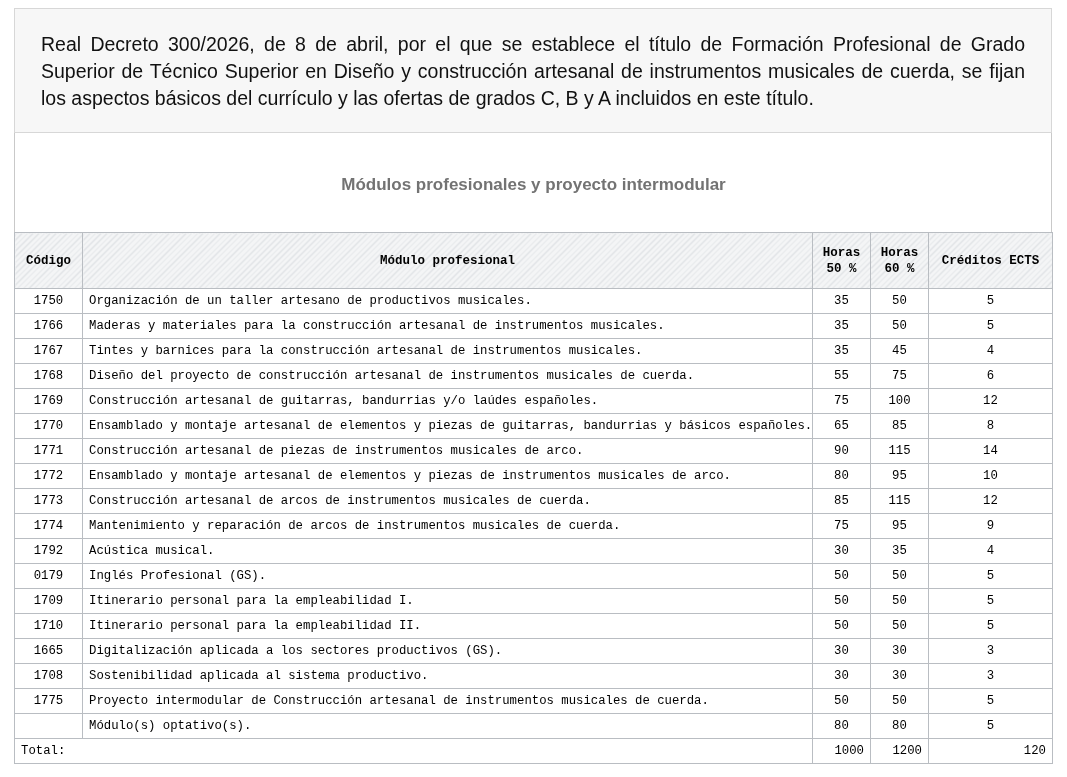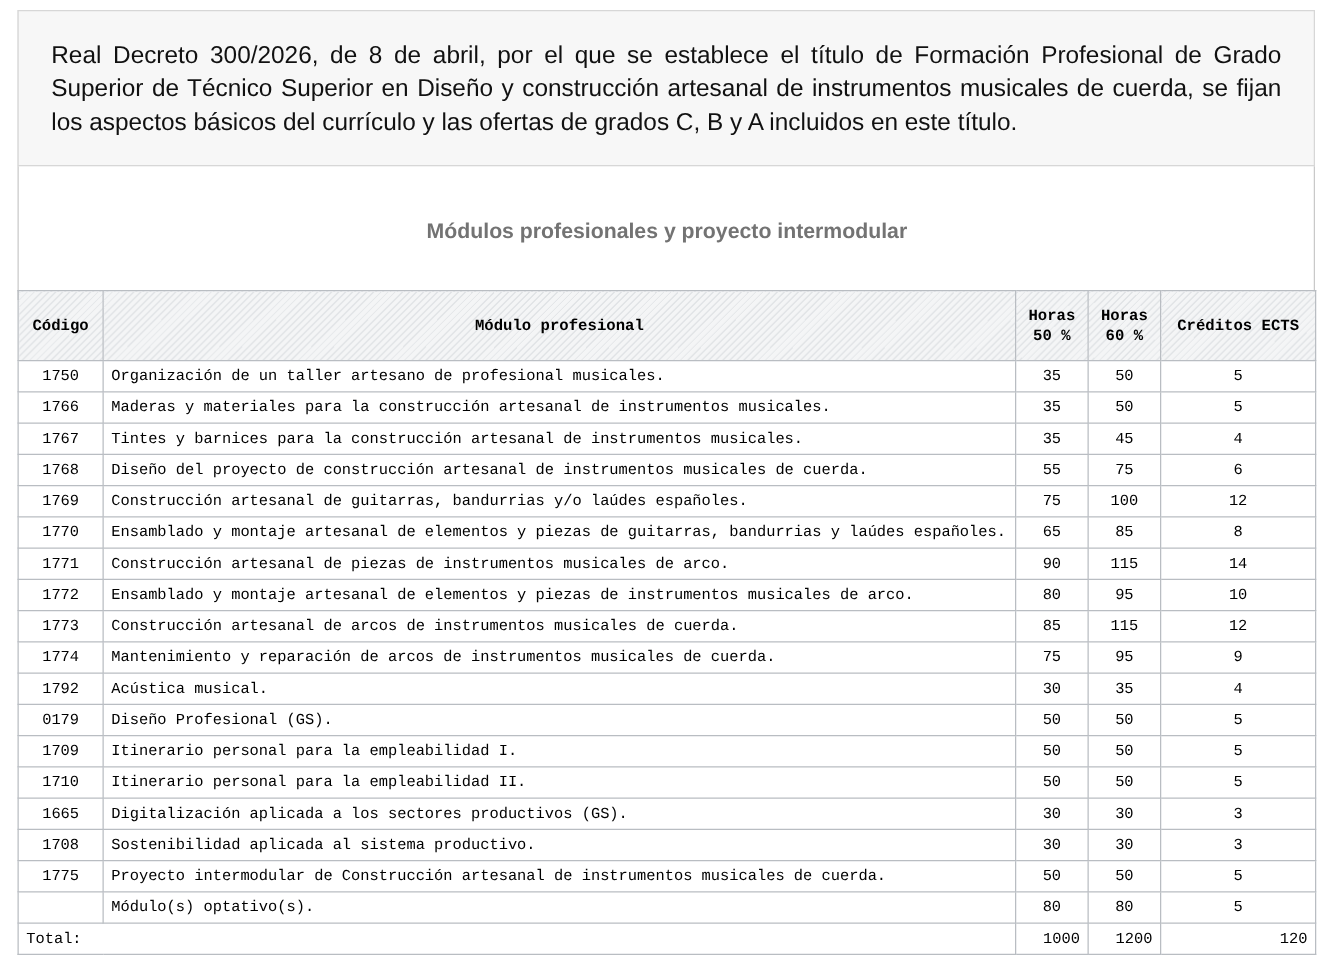--- a/index.html
+++ b/index.html
@@ -160,21 +160,21 @@
           <th>
             <span>Horas</span><br>
             <span>60 %</span>
           </th>
           <th>Créditos ECTS</th>
         </tr>
       </thead>
       <tbody id="modules-body">
           <tr>
             <td class="codigo">1750</td>
-            <td class="modulo">Organización de un taller artesano de profesional musicales.</td>
+            <td class="modulo">Organización de un taller artesano de productivos musicales.</td>
             <td class="num">35</td>
             <td class="num">50</td>
             <td class="num">5</td>
           </tr>
           <tr>
             <td class="codigo">1766</td>
             <td class="modulo">Maderas y materiales para la construcción artesanal de instrumentos musicales.</td>
             <td class="num">35</td>
             <td class="num">50</td>
             <td class="num">5</td>
@@ -195,21 +195,21 @@
           </tr>
           <tr>
             <td class="codigo">1769</td>
             <td class="modulo">Construcción artesanal de guitarras, bandurrias y/o laúdes españoles.</td>
             <td class="num">75</td>
             <td class="num">100</td>
             <td class="num">12</td>
           </tr>
           <tr>
             <td class="codigo">1770</td>
-            <td class="modulo">Ensamblado y montaje artesanal de elementos y piezas de guitarras, bandurrias y laúdes españoles.</td>
+            <td class="modulo">Ensamblado y montaje artesanal de elementos y piezas de guitarras, bandurrias y básicos españoles.</td>
             <td class="num">65</td>
             <td class="num">85</td>
             <td class="num">8</td>
           </tr>
           <tr>
             <td class="codigo">1771</td>
             <td class="modulo">Construcción artesanal de piezas de instrumentos musicales de arco.</td>
             <td class="num">90</td>
             <td class="num">115</td>
             <td class="num">14</td>
@@ -237,21 +237,21 @@
           </tr>
           <tr>
             <td class="codigo">1792</td>
             <td class="modulo">Acústica musical.</td>
             <td class="num">30</td>
             <td class="num">35</td>
             <td class="num">4</td>
           </tr>
           <tr>
             <td class="codigo">0179</td>
-            <td class="modulo">Diseño Profesional (GS).</td>
+            <td class="modulo">Inglés Profesional (GS).</td>
             <td class="num">50</td>
             <td class="num">50</td>
             <td class="num">5</td>
           </tr>
           <tr>
             <td class="codigo">1709</td>
             <td class="modulo">Itinerario personal para la empleabilidad I.</td>
             <td class="num">50</td>
             <td class="num">50</td>
             <td class="num">5</td>

